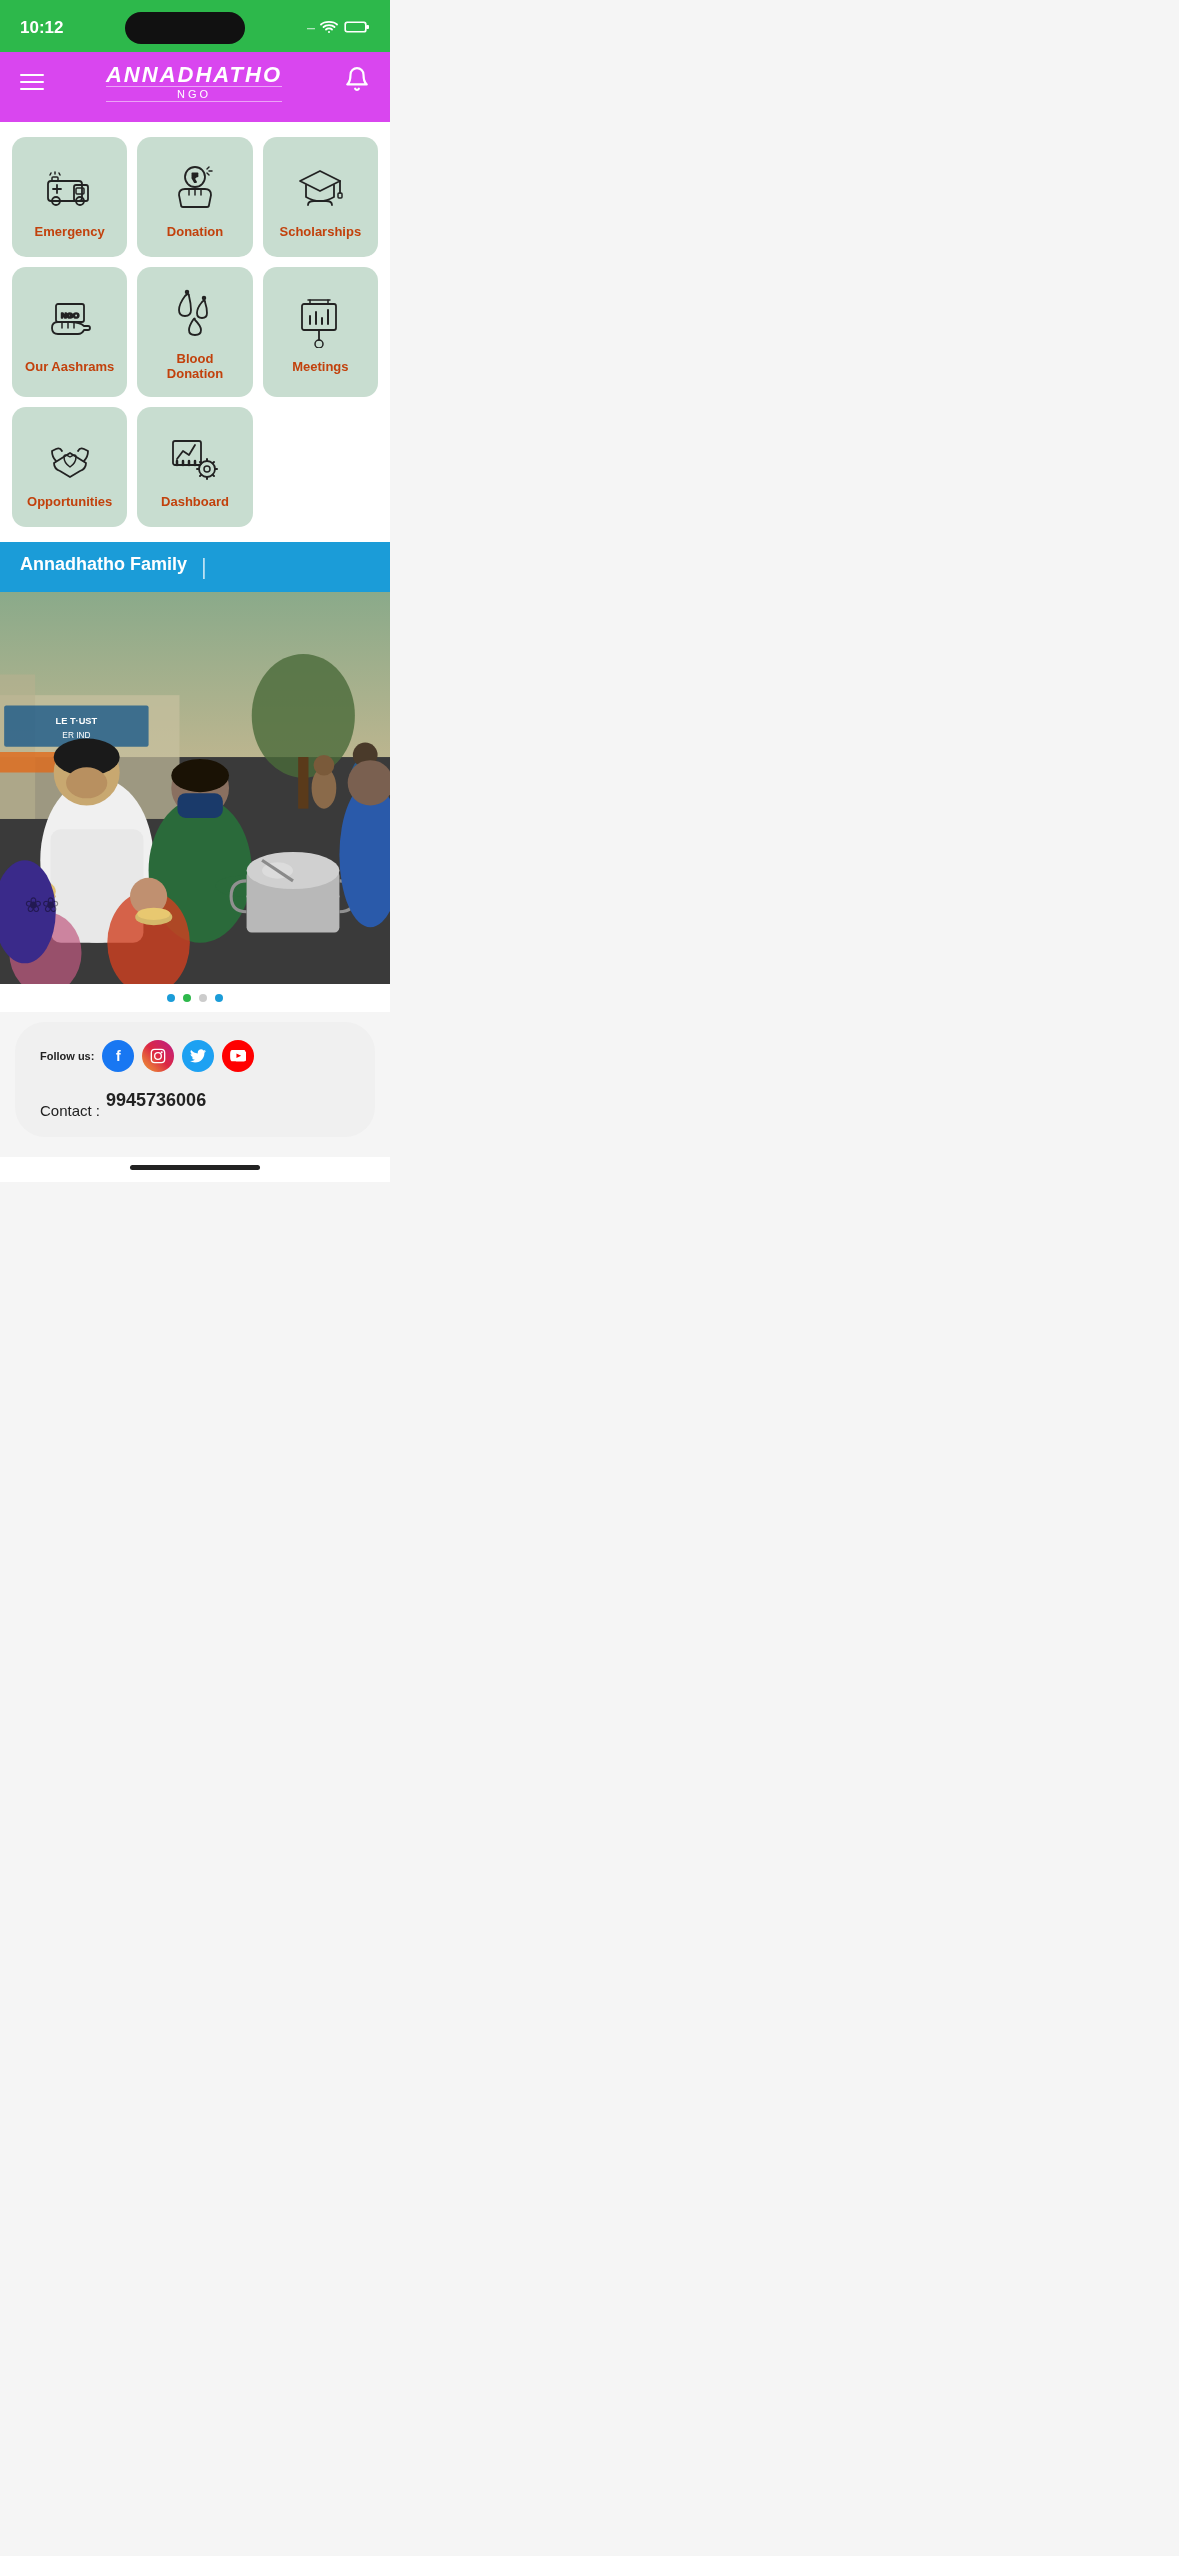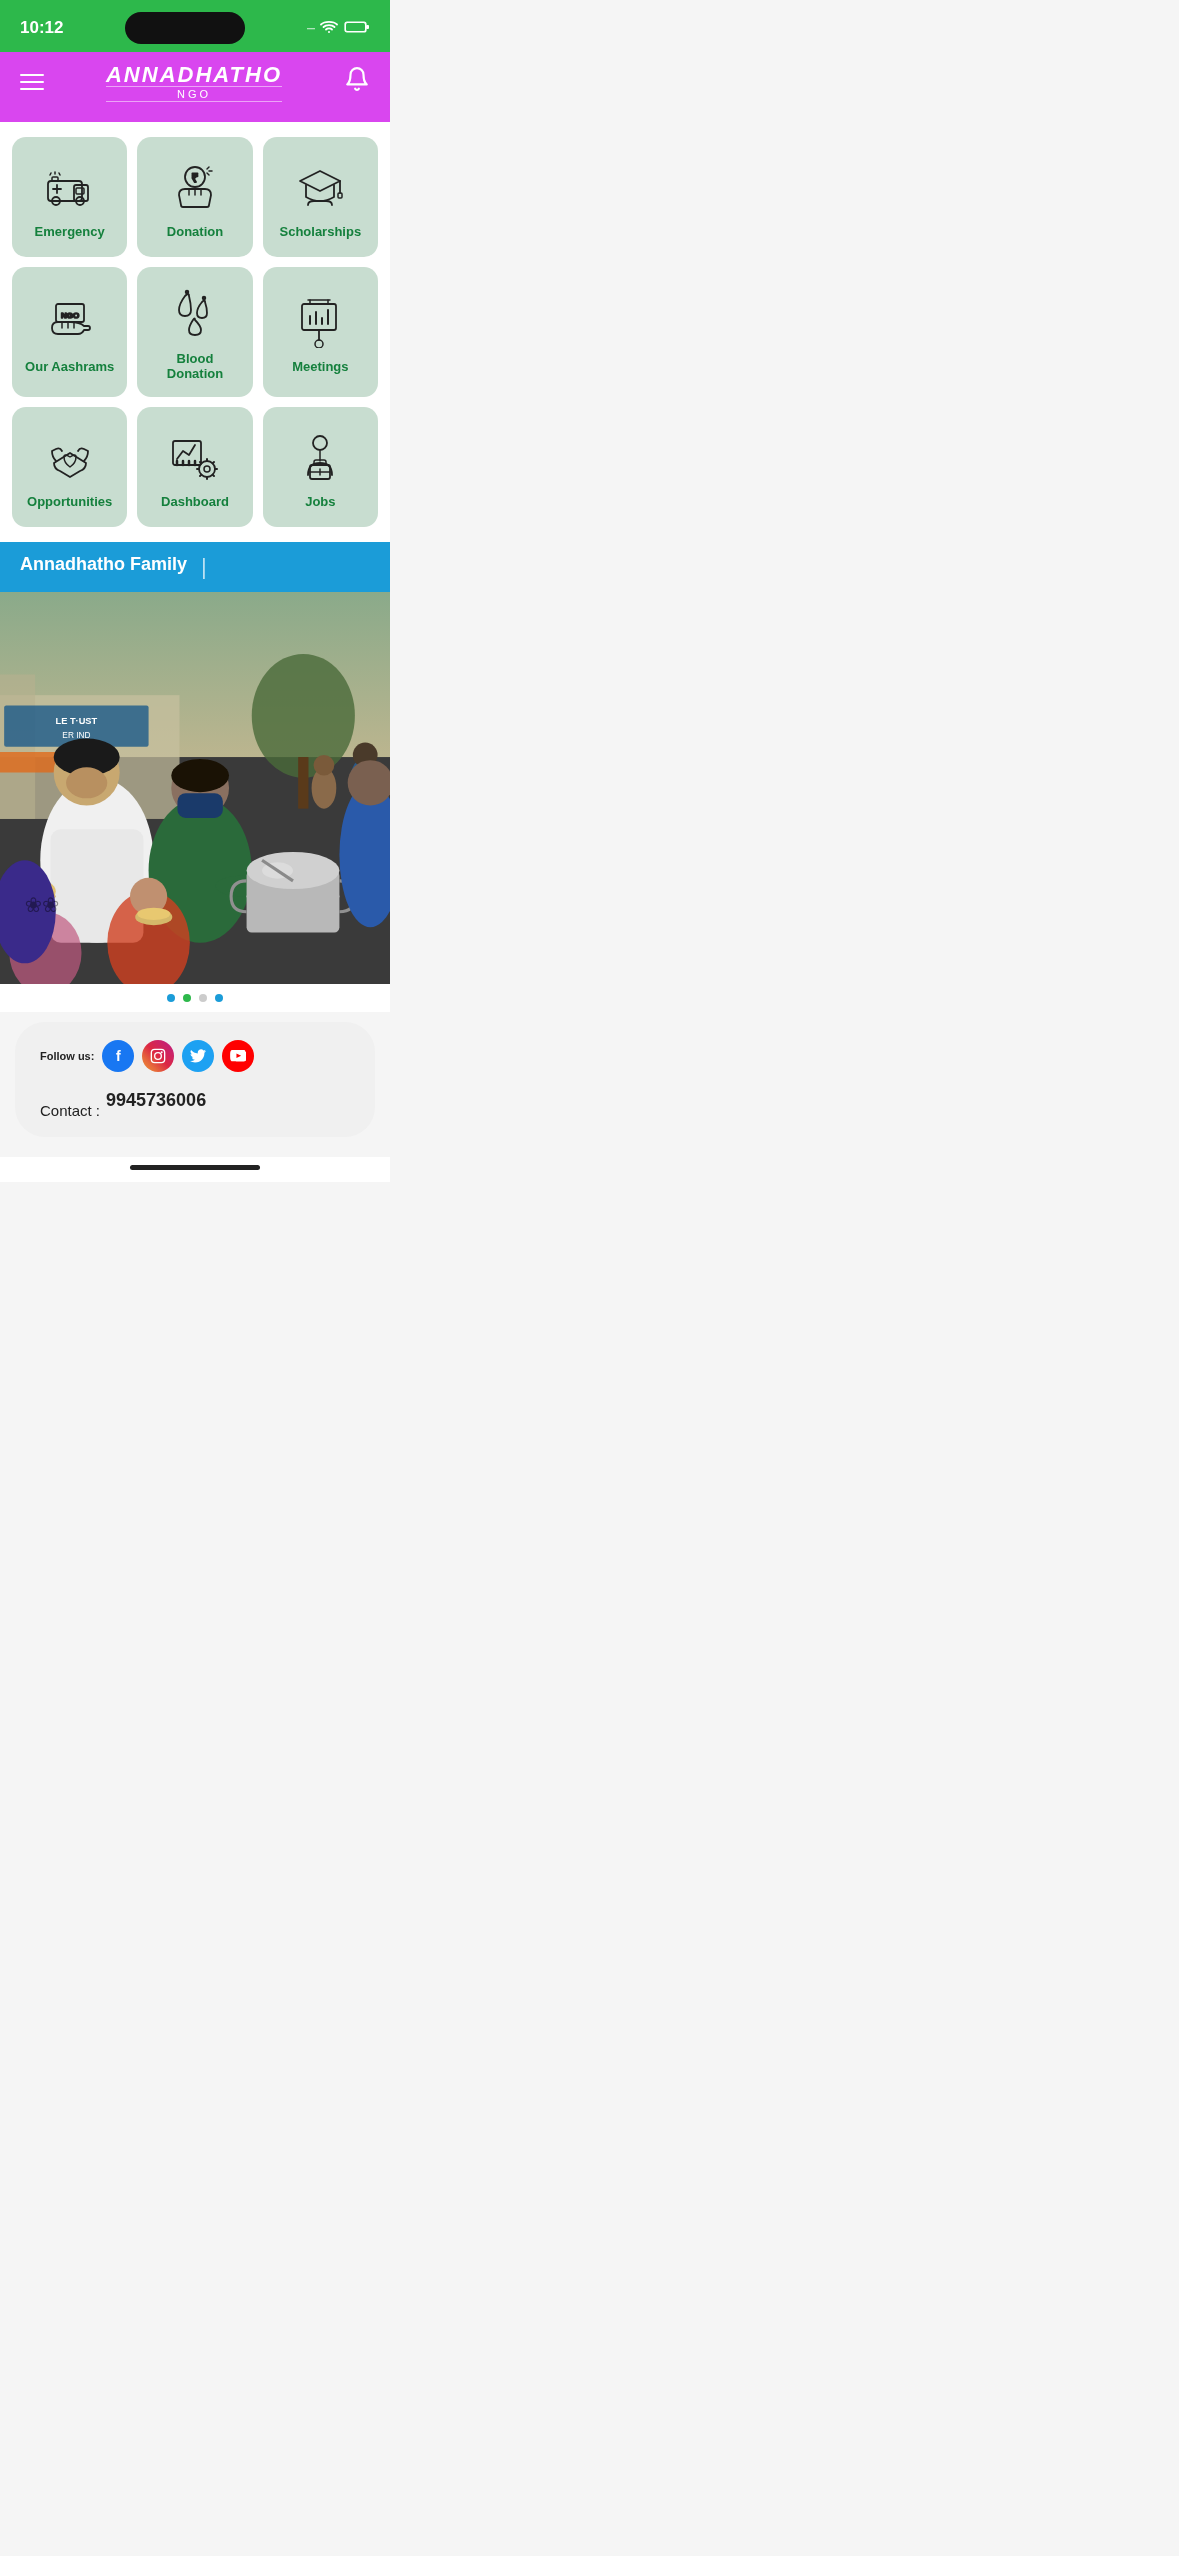--- a/index.html
+++ b/index.html
@@ -122,21 +122,21 @@
       height: 52px;
       stroke: #222;
       fill: none;
       stroke-width: 1.5;
       stroke-linecap: round;
       stroke-linejoin: round;
     }
     .grid-label {
       font-size: 13px;
       font-weight: 600;
-      color: #15803d;
+      color: #c2410c;
       text-align: center;
     }
 
     
     .banner {
       background: #1b9cd8;
       padding: 12px 20px;
       display: flex;
       align-items: flex-start;
       gap: 14px;
@@ -457,38 +457,20 @@
 
         <line x1="8" y1="30" x2="8" y2="34" stroke="#222" stroke-width="2.5"></line>
         <line x1="14" y1="30" x2="14" y2="34" stroke="#222" stroke-width="2.5"></line>
         <line x1="20" y1="30" x2="20" y2="34" stroke="#222" stroke-width="2.5"></line>
         <line x1="26" y1="30" x2="26" y2="34" stroke="#222" stroke-width="2.5"></line>
       </svg>
     </div>
     <span class="grid-label">Dashboard</span>
   </div>
 
-  <div class="grid-item">
-    <div class="grid-icon">
-      <svg viewBox="0 0 52 52">
-
-        <circle cx="26" cy="12" r="7" stroke="#222" stroke-width="1.8" fill="none"></circle>
-
-        <path d="M14 44 Q14 32 26 32 Q38 32 38 44" stroke="#222" stroke-width="1.8" fill="none"></path>
-
-        <rect x="16" y="34" width="20" height="14" rx="2" stroke="#222" stroke-width="1.8" fill="none"></rect>
-        <path d="M20 34 L20 31 Q20 29 22 29 L30 29 Q32 29 32 31 L32 34" stroke="#222" stroke-width="1.5" fill="none"></path>
-        <line x1="16" y1="41" x2="36" y2="41" stroke="#222" stroke-width="1.5"></line>
-        <line x1="26" y1="38" x2="26" y2="44" stroke="#222" stroke-width="1.5"></line>
-
-        <line x1="26" y1="20" x2="26" y2="30" stroke="#222" stroke-width="1.5"></line>
-      </svg>
-    </div>
-    <span class="grid-label">Jobs</span>
-  </div>
 
 </div>
 
 <div class="banner">
   <span class="banner-text">Annadhatho Family</span>
   <span class="banner-divider">|</span>
 </div>
 
 <div class="photo-container">
   <svg class="crowd-svg" viewBox="0 0 390 380" preserveAspectRatio="xMidYMid slice">

